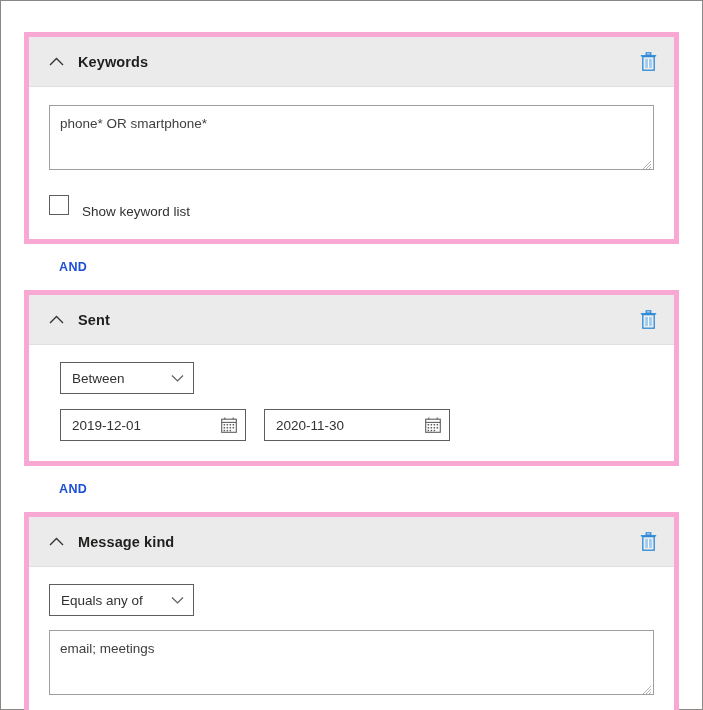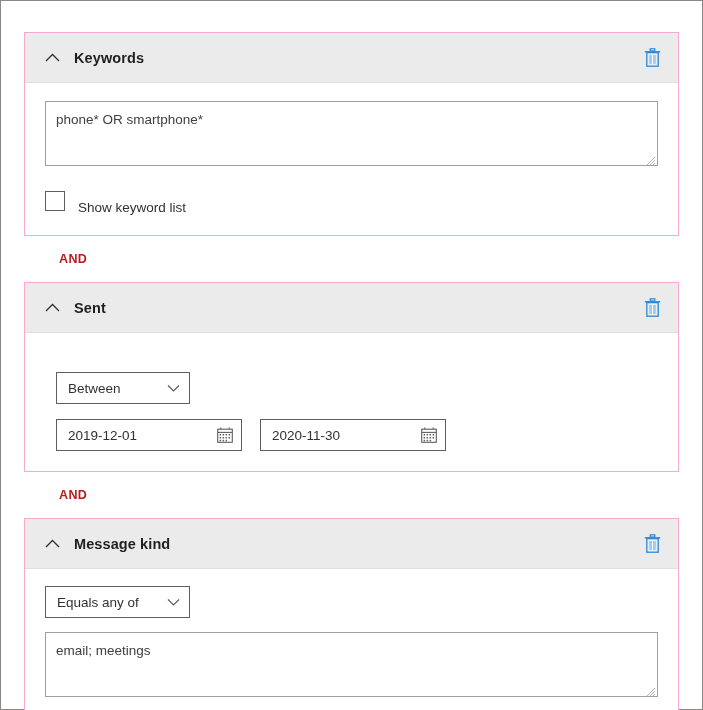--- a/index.html
+++ b/index.html
@@ -27,21 +27,21 @@
     box-sizing: border-box;
     position: absolute;
     left: 23px;
     top: 31px;
     width: 655px;
   }
 
   
   .condition-card {
     box-sizing: border-box;
-    border: 1px solid #f9a8d4;
+    border: 5px solid #f9a8d4;
     background: #ffffff;
     width: 655px;
   }
   .card-header {
     box-sizing: border-box;
     height: 50px;
     background: #ebebeb;
     border-bottom: 1px solid #e1dfdd;
     display: flex;
     align-items: center;
@@ -133,21 +133,21 @@
 
   
   .and-sep {
     height: 46px;
     display: flex;
     align-items: center;
     padding-left: 35px;
     font-size: 12.5px;
     font-weight: bold;
     letter-spacing: 0.4px;
-    color: #b91c1c;
+    color: #1d4ed8;
   }
 
   
   .dropdown {
     box-sizing: border-box;
     height: 32px;
     border: 1px solid #605e5c;
     background: #ffffff;
     display: inline-flex;
     align-items: center;
@@ -172,21 +172,21 @@
     align-items: center;
     justify-content: space-between;
     padding: 0 8px 0 11px;
     font-size: 13.5px;
     color: #323130;
     cursor: text;
   }
   .date-field + .date-field { margin-left: 18px; }
   .cal-icon { display: flex; align-items: center; cursor: pointer; }
 
-  .sent-body { padding: 17px 20px 20px 31px; margin-top: 22px; }
+  .sent-body { padding: 17px 20px 20px 31px; }
   .mk-body { padding: 17px 20px 20px 20px; }
 </style>
 </head>
 <body>
 
 <div class="page-frame">
   <div class="builder">
 
     <div class="condition-card">
       <div class="card-header">

